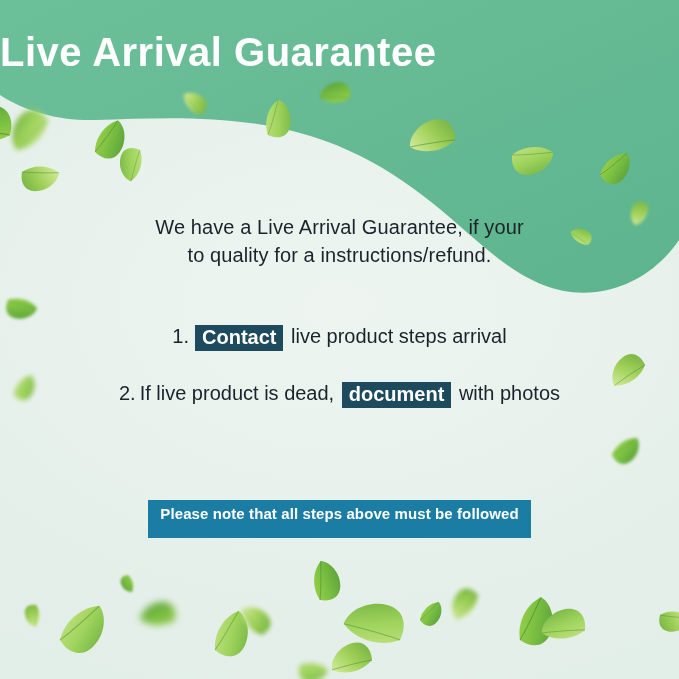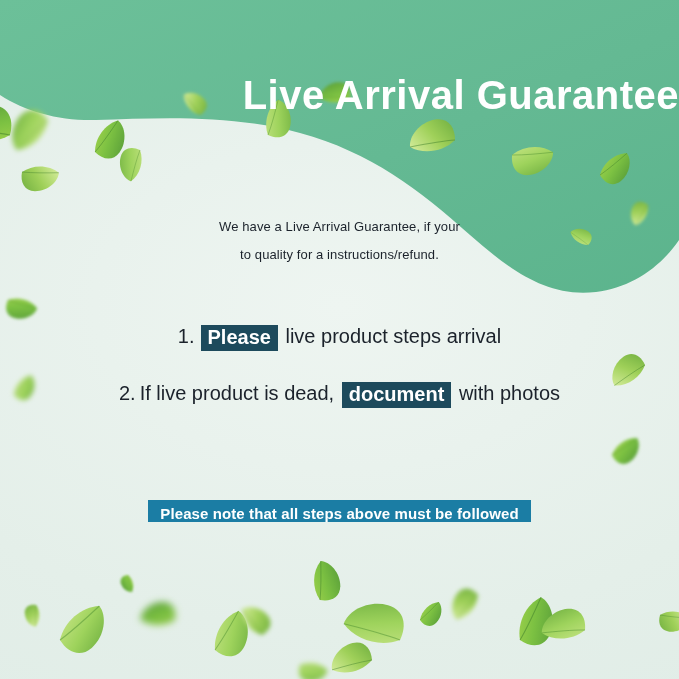--- a/index.html
+++ b/index.html
@@ -17,40 +17,39 @@
     overflow:hidden;
   }
   
   #header-blob{
     position:absolute;left:0;top:0;width:679px;height:300px;
     pointer-events:none;
   }
   #header-title{
     position:absolute;
     left:0;right:0;top:30px;
-    text-align:right;
+    text-align:left;
     color:#ffffff;
     font-size:40px;
     font-weight:bold;
     letter-spacing:0.5px;
     white-space:nowrap;
     z-index:6;
-    margin-top:43px;
   }
   
   #leaves{position:absolute;left:0;top:0;width:679px;height:679px;z-index:4;pointer-events:none;}
   
   #content{
     position:absolute;left:0;top:0;width:679px;height:679px;z-index:5;
   }
   .intro{
     position:absolute;left:50px;right:50px;top:213px;
     text-align:center;
     color:#1b222b;
-    font-size:13px;
+    font-size:20px;
     line-height:28px;
     letter-spacing:0.1px;
   }
   .step{
     position:absolute;left:40px;right:40px;
     text-align:center;
     color:#1b222b;
     font-size:20px;
     white-space:nowrap;
   }
@@ -73,21 +72,21 @@
   .notes{
     position:absolute;left:0;right:0;top:500px;
     display:flex;flex-direction:column;align-items:center;gap:6px;
   }
   .note{
     background:#1b7da4;
     color:#ffffff;
     font-size:15px;
     font-weight:bold;
     letter-spacing:0.1px;
-    padding:5px 12px 0 12px;
+    padding:5px 12px 16px 12px;
     white-space:nowrap;
   }
 </style>
 </head>
 <body>
 
 <div id="card">
 
   <svg id="header-blob" viewBox="0 0 679 300" preserveAspectRatio="none">
     <defs>
@@ -247,21 +246,21 @@
   </svg>
 
   <div id="content">
 
     <div class="intro">
       <div>We have a Live Arrival Guarantee, if your</div>
       <div>to quality for a instructions/refund.</div>
     </div>
 
     <div class="step s1">
-      <span class="num">1.</span><span class="hl">Please</span>
+      <span class="num">1.</span><span class="hl">Contact</span>
       <span>live product steps arrival</span>
     </div>
 
     <div class="step s2">
       <span class="num">2.</span><span>If live product is dead,</span>
       <span class="hl">document</span>
       <span>with photos</span>
     </div>
 
 

